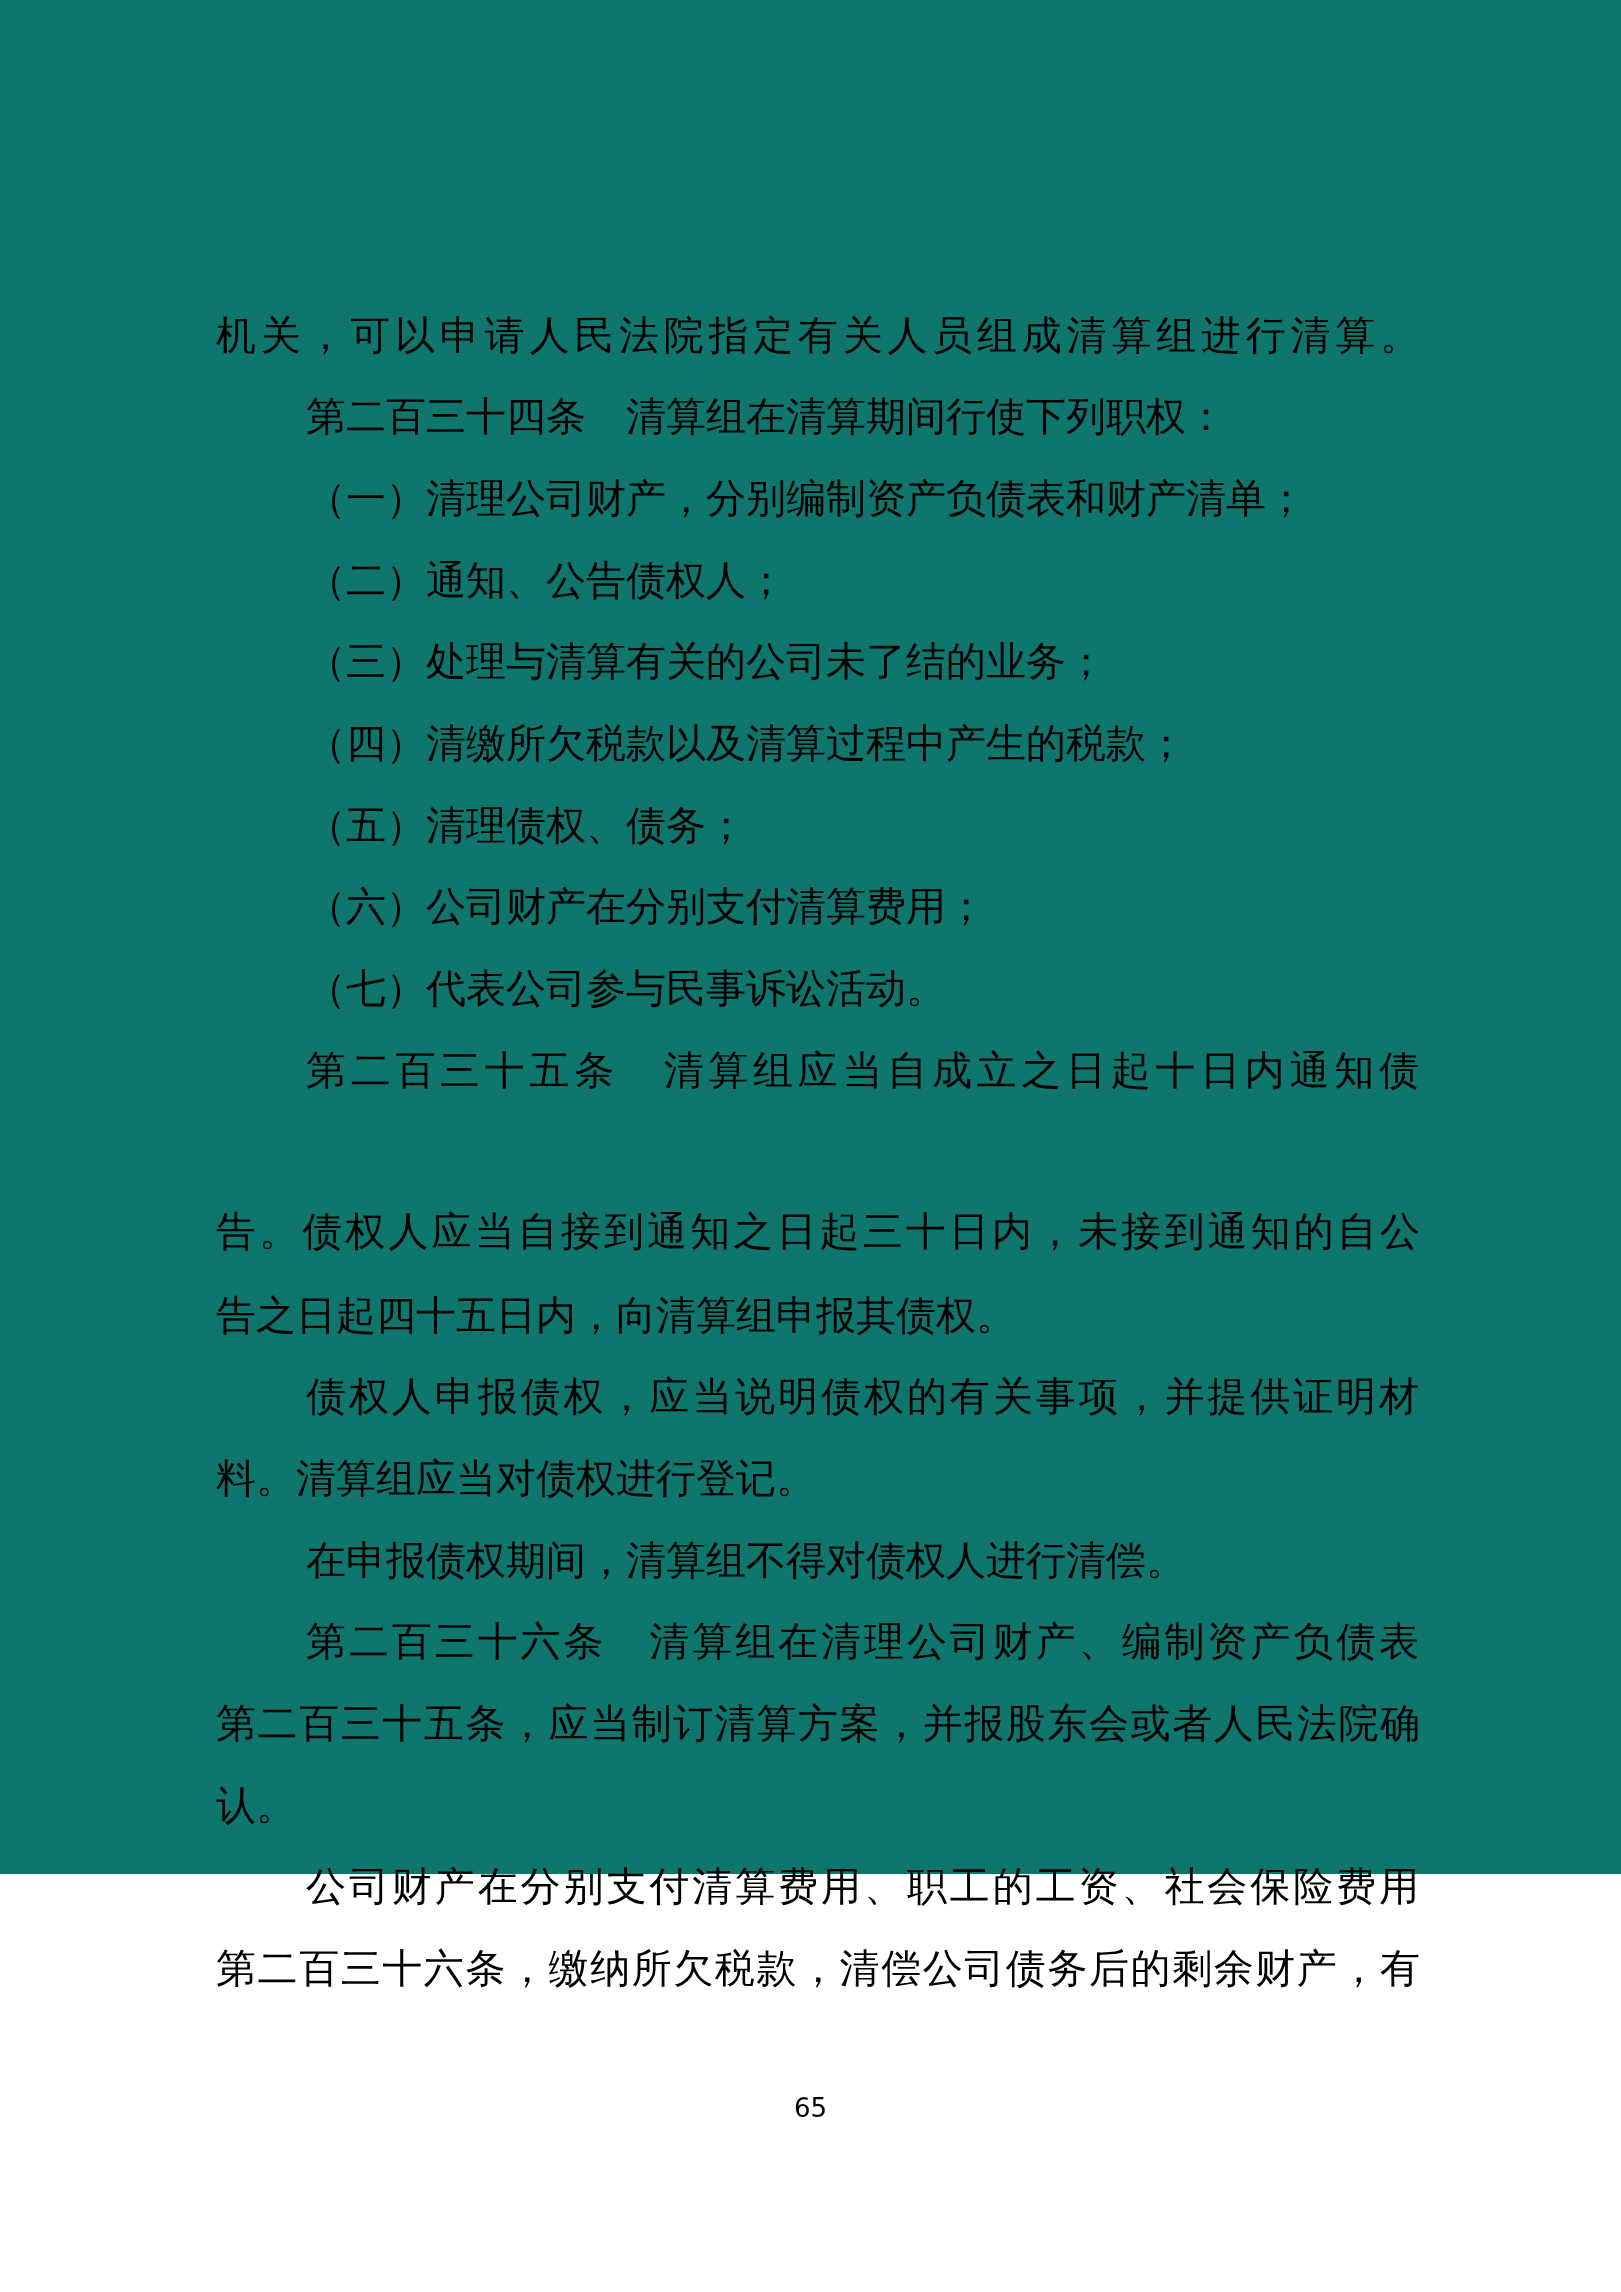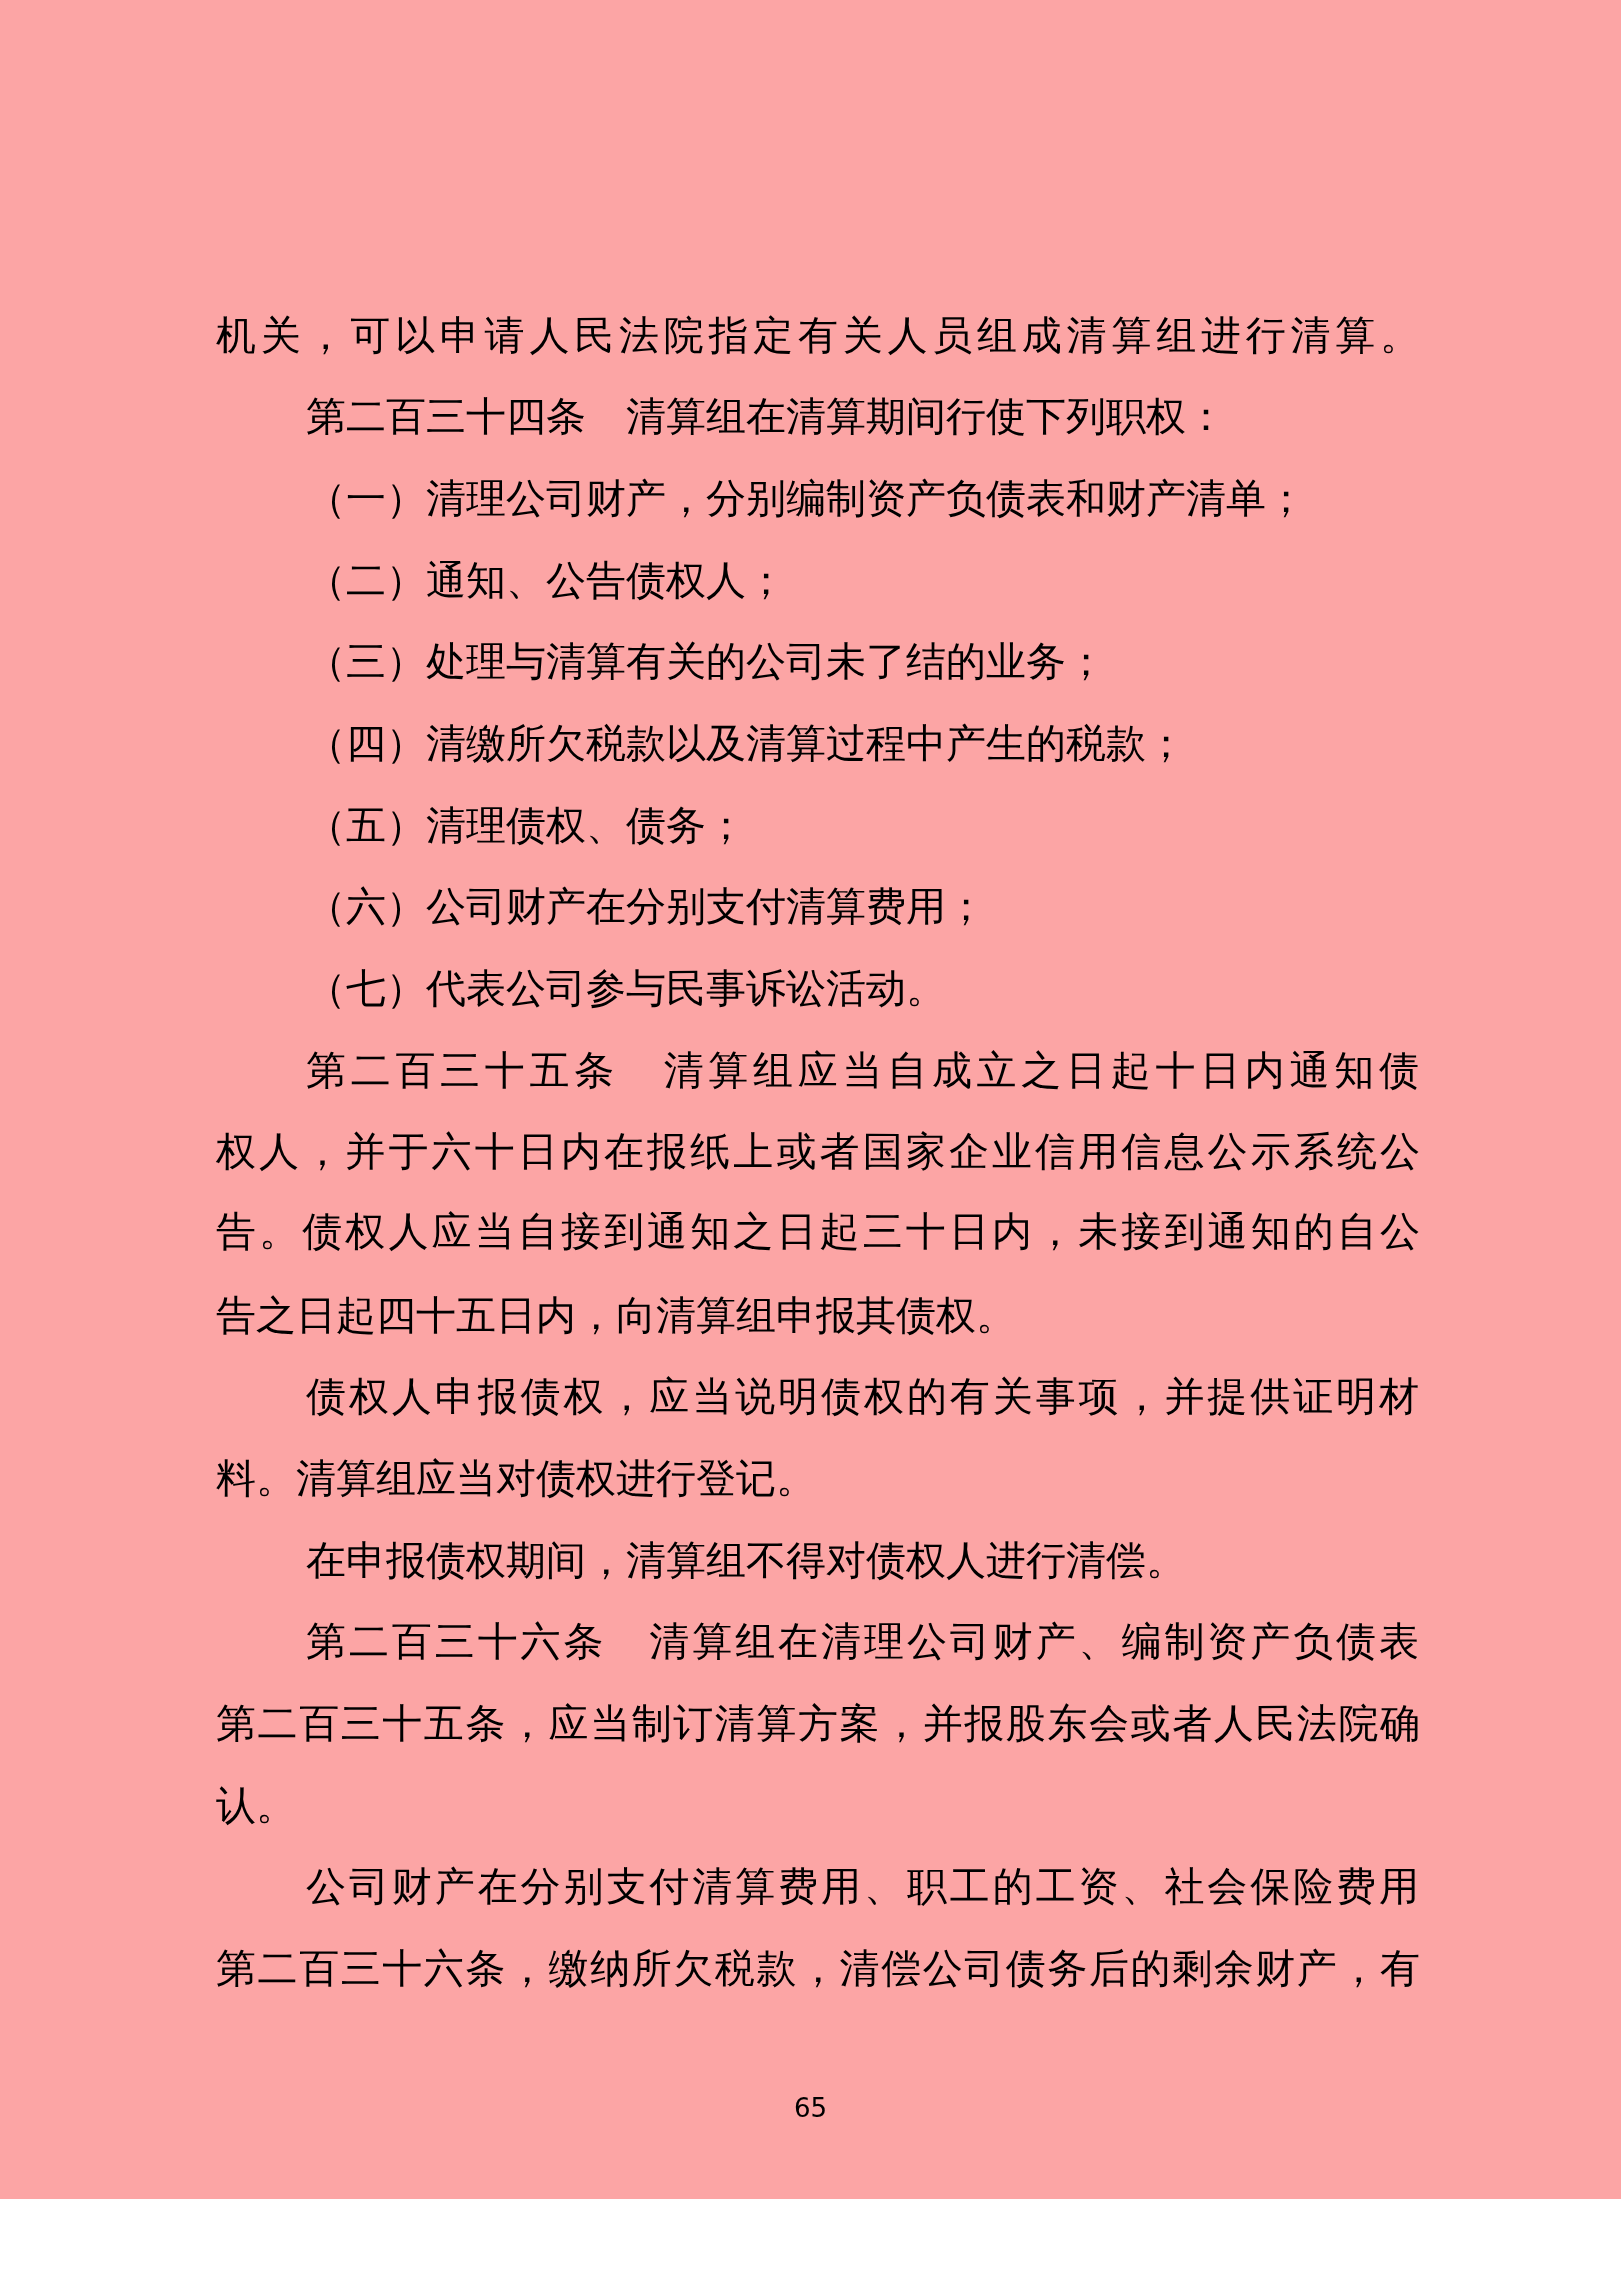--- a/index.html
+++ b/index.html
@@ -1,18 +1,18 @@
 <!DOCTYPE html>
 <html><head>
 <meta charset="utf-8">
 <style>
   html, body { margin: 0; padding: 0; background: #ffffff; }
   body { width: 1621px; height: 2293px; position: relative; overflow: hidden;
          font-family: "DejaVu Serif", "Liberation Serif", serif; color: #000000; }
-  .page { position: absolute; left: 0; top: 0; width: 1621px; height: 2199px; background: #fca5a5; }
+  .page { position: absolute; left: 0; top: 0; width: 1621px; height: 1874px; background: #0f766e; }
   .line { position: absolute; left: 216px; width: 1204px; height: 59px; line-height: 59px;
           font-size: 40px; white-space: nowrap; }
   .line.justify { text-align: justify; text-align-last: justify; }
   .line.indent { padding-left: 90px; width: 1113px; font-family: Liberation Serif, serif; }
   .pagenum { position: absolute; top: 2093px; left: 0; width: 1621px; text-align: center;
              font-family: "DejaVu Sans", "Liberation Sans", sans-serif; font-size: 26px; color: #000; }
 </style>
 </head>
 <body>
 
@@ -20,21 +20,20 @@
   <div class="line justify" style="top:306px">机关，可以申请人民法院指定有关人员组成清算组进行清算。</div>
   <div class="line indent" style="top:387px">第二百三十四条　清算组在清算期间行使下列职权：</div>
   <div class="line indent" style="top:469px">（一）清理公司财产，分别编制资产负债表和财产清单；</div>
   <div class="line indent" style="top:551px">（二）通知、公告债权人；</div>
   <div class="line indent" style="top:632px">（三）处理与清算有关的公司未了结的业务；</div>
   <div class="line indent" style="top:714px">（四）清缴所欠税款以及清算过程中产生的税款；</div>
   <div class="line indent" style="top:796px">（五）清理债权、债务；</div>
   <div class="line indent" style="top:877px">（六）公司财产在分别支付清算费用；</div>
   <div class="line indent" style="top:959px">（七）代表公司参与民事诉讼活动。</div>
   <div class="line indent justify" style="top:1041px">第二百三十五条　清算组应当自成立之日起十日内通知债</div>
-  <div class="line justify" style="top:1122px">权人，并于六十日内在报纸上或者国家企业信用信息公示系统公</div>
   <div class="line justify" style="top:1202px">告。债权人应当自接到通知之日起三十日内，未接到通知的自公</div>
   <div class="line" style="top:1286px">告之日起四十五日内，向清算组申报其债权。</div>
   <div class="line indent justify" style="top:1367px">债权人申报债权，应当说明债权的有关事项，并提供证明材</div>
   <div class="line" style="top:1449px">料。清算组应当对债权进行登记。</div>
   <div class="line indent" style="top:1531px">在申报债权期间，清算组不得对债权人进行清偿。</div>
   <div class="line indent justify" style="top:1612px">第二百三十六条　清算组在清理公司财产、编制资产负债表</div>
   <div class="line justify" style="top:1694px">第二百三十五条，应当制订清算方案，并报股东会或者人民法院确</div>
   <div class="line" style="top:1776px">认。</div>
   <div class="line indent justify" style="top:1857px">公司财产在分别支付清算费用、职工的工资、社会保险费用</div>
   <div class="line justify" style="top:1939px">第二百三十六条，缴纳所欠税款，清偿公司债务后的剩余财产，有</div>

